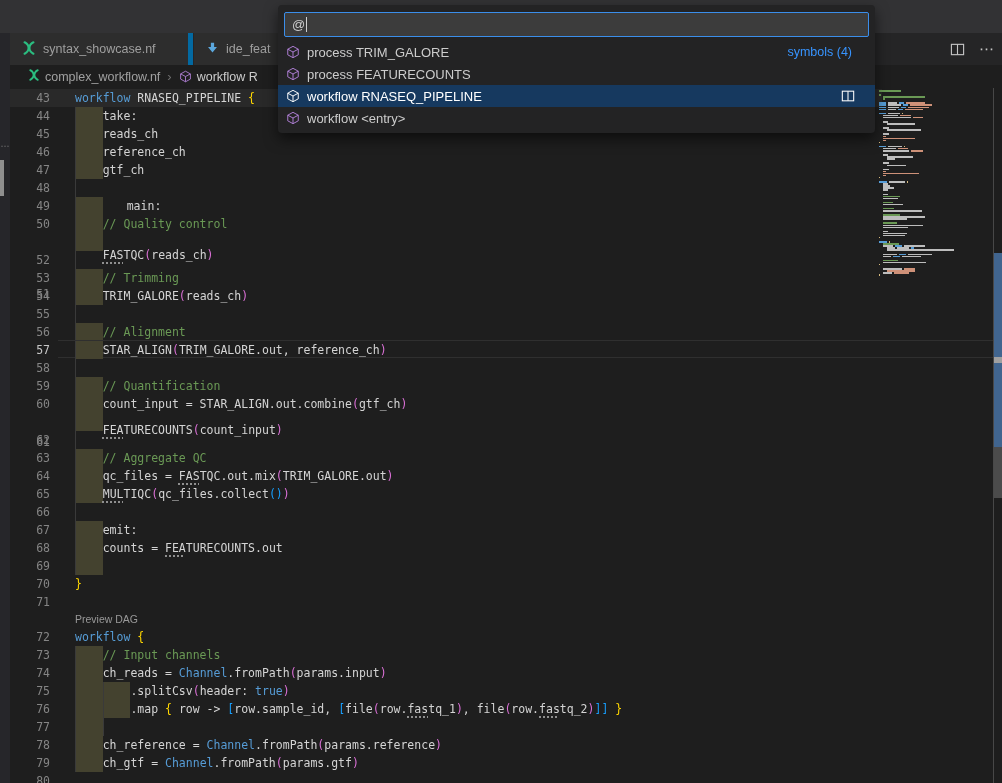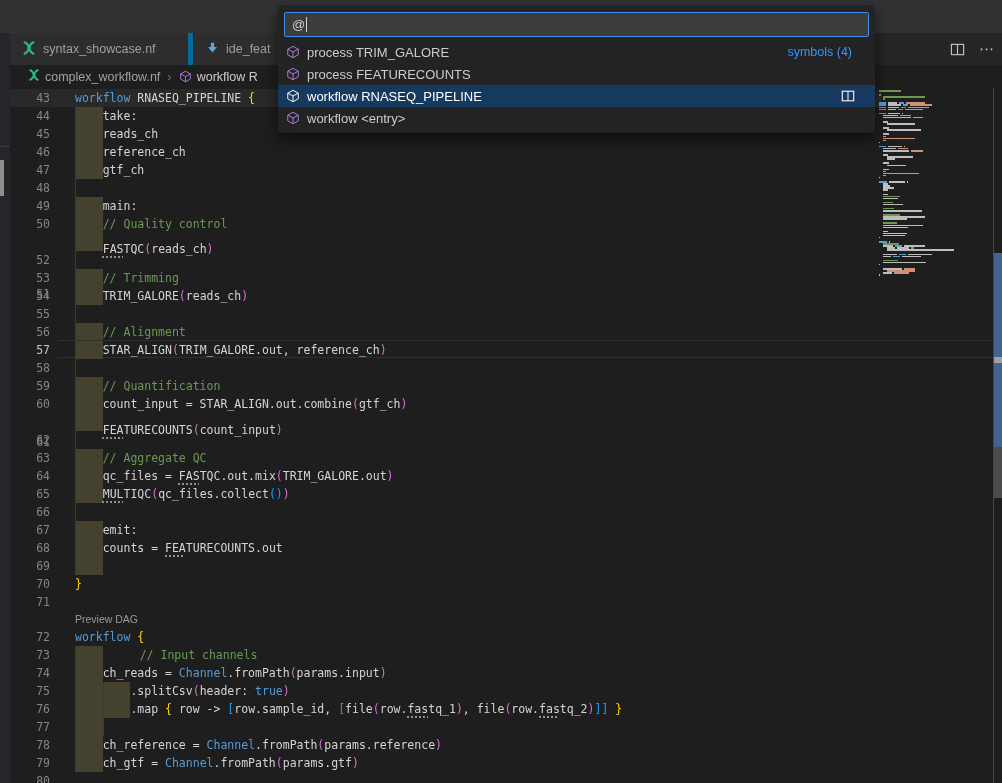--- a/index.html
+++ b/index.html
@@ -136,29 +136,29 @@
       <div class="cline" style="top: 143px;"><span style="color: rgb(212, 212, 212);">    reference_ch</span></div>
       <div class="iblock" style="top: 161px; left: 75px; width: 27.7px;"></div>
       <div class="iguide" style="top: 161px; left: 75px;"></div>
       <div class="lnum" style="top: 161px;">47</div>
       <div class="cline" style="top: 161px;"><span style="color: rgb(212, 212, 212);">    gtf_ch</span></div>
       <div class="iguide" style="top: 179px; left: 75px;"></div>
       <div class="lnum" style="top: 179px;">48</div>
       <div class="iblock" style="top: 197px; left: 75px; width: 27.7px;"></div>
       <div class="iguide" style="top: 197px; left: 75px;"></div>
       <div class="lnum" style="top: 197px;">49</div>
-      <div class="cline" style="top: 197px;"><span style="color: rgb(212, 212, 212);">    main:</span></div>
+      <div class="cline" style="top: 197px;"><span style="color: rgb(212, 212, 212); padding-left: 24px;">    main:</span></div>
       <div class="iblock" style="top: 215px; left: 75px; width: 27.7px;"></div>
       <div class="iguide" style="top: 215px; left: 75px;"></div>
       <div class="lnum" style="top: 215px;">50</div>
       <div class="cline" style="top: 215px;"><span style="color: rgb(106, 153, 85);">    // Quality control</span></div>
       <div class="iblock" style="top: 233px; left: 75px; width: 27.7px;"></div>
       <div class="iguide" style="top: 233px; left: 75px;"></div>
       <div class="lnum" style="top: 240px; margin-top: 45px;">51</div>
-      <div class="cline" style="top: 240px;"><span style="color: rgb(212, 212, 212);">    </span><span class="dots" style="color: rgb(212, 212, 212);">FAS</span><span style="color: rgb(212, 212, 212);">TQC</span><span style="color: rgb(218, 112, 214);">(</span><span style="color: rgb(212, 212, 212);">reads_ch</span><span style="color: rgb(218, 112, 214);">)</span></div>
+      <div class="cline" style="top: 246px;"><span style="color: rgb(212, 212, 212);">    </span><span class="dots" style="color: rgb(212, 212, 212);">FAS</span><span style="color: rgb(212, 212, 212);">TQC</span><span style="color: rgb(218, 112, 214);">(</span><span style="color: rgb(212, 212, 212);">reads_ch</span><span style="color: rgb(218, 112, 214);">)</span></div>
       <div class="iguide" style="top: 251px; left: 75px;"></div>
       <div class="lnum" style="top: 251px;">52</div>
       <div class="iblock" style="top: 269px; left: 75px; width: 27.7px;"></div>
       <div class="iguide" style="top: 269px; left: 75px;"></div>
       <div class="lnum" style="top: 269px;">53</div>
       <div class="cline" style="top: 269px;"><span style="color: rgb(106, 153, 85);">    // Trimming</span></div>
       <div class="iblock" style="top: 287px; left: 75px; width: 27.7px;"></div>
       <div class="iguide" style="top: 287px; left: 75px;"></div>
       <div class="lnum" style="top: 287px;">54</div>
       <div class="cline" style="top: 287px;"><span style="color: rgb(212, 212, 212);">    TRIM_GALORE</span><span style="color: rgb(218, 112, 214);">(</span><span style="color: rgb(212, 212, 212);">reads_ch</span><span style="color: rgb(218, 112, 214);">)</span></div>
@@ -215,21 +215,21 @@
       <div class="iguide" style="top: 557px; left: 75px;"></div>
       <div class="lnum" style="top: 557px;">69</div>
       <div class="lnum" style="top: 575px;">70</div>
       <div class="cline" style="top: 575px;"><span style="color: rgb(255, 215, 0);">}</span></div>
       <div class="lnum" style="top: 593px;">71</div>
       <div class="lnum" style="top: 628px;">72</div>
       <div class="cline" style="top: 628px;"><span style="color: rgb(86, 156, 214);">workflow </span><span style="color: rgb(255, 215, 0);">{</span></div>
       <div class="iblock" style="top: 646px; left: 75px; width: 27.7px;"></div>
       <div class="iguide" style="top: 646px; left: 75px;"></div>
       <div class="lnum" style="top: 646px;">73</div>
-      <div class="cline" style="top: 646px; margin-left: 37px;"><span style="color: rgb(106, 153, 85);">    // Input channels</span></div>
+      <div class="cline" style="top: 646px;"><span style="color: rgb(106, 153, 85);">    // Input channels</span></div>
       <div class="iblock" style="top: 664px; left: 75px; width: 27.7px;"></div>
       <div class="iguide" style="top: 664px; left: 75px;"></div>
       <div class="lnum" style="top: 664px;">74</div>
       <div class="cline" style="top: 664px;"><span style="color: rgb(212, 212, 212);">    ch_reads = </span><span style="color: rgb(86, 156, 214);">Channel</span><span style="color: rgb(212, 212, 212);">.fromPath</span><span style="color: rgb(218, 112, 214);">(</span><span style="color: rgb(212, 212, 212);">params.input</span><span style="color: rgb(218, 112, 214);">)</span></div>
       <div class="iblock" style="top: 682px; left: 75px; width: 55.4px;"></div>
       <div class="iguide" style="top: 682px; left: 75px;"></div>
       <div class="iguide" style="top: 682px; left: 102.7px;"></div>
       <div class="lnum" style="top: 682px;">75</div>
       <div class="cline" style="top: 682px;"><span style="color: rgb(212, 212, 212);">        .splitCsv</span><span style="color: rgb(218, 112, 214);">(</span><span style="color: rgb(212, 212, 212);">header: </span><span style="color: rgb(86, 156, 214);">true</span><span style="color: rgb(218, 112, 214);">)</span></div>
       <div class="iblock" style="top: 700px; left: 75px; width: 55.4px;"></div>

